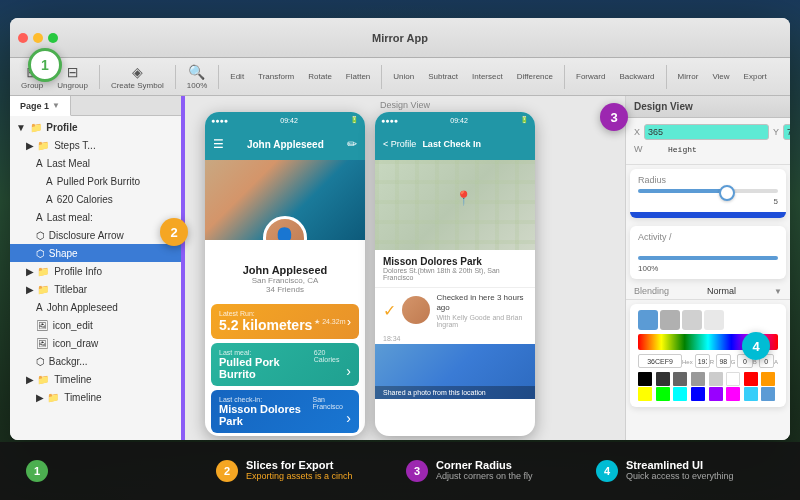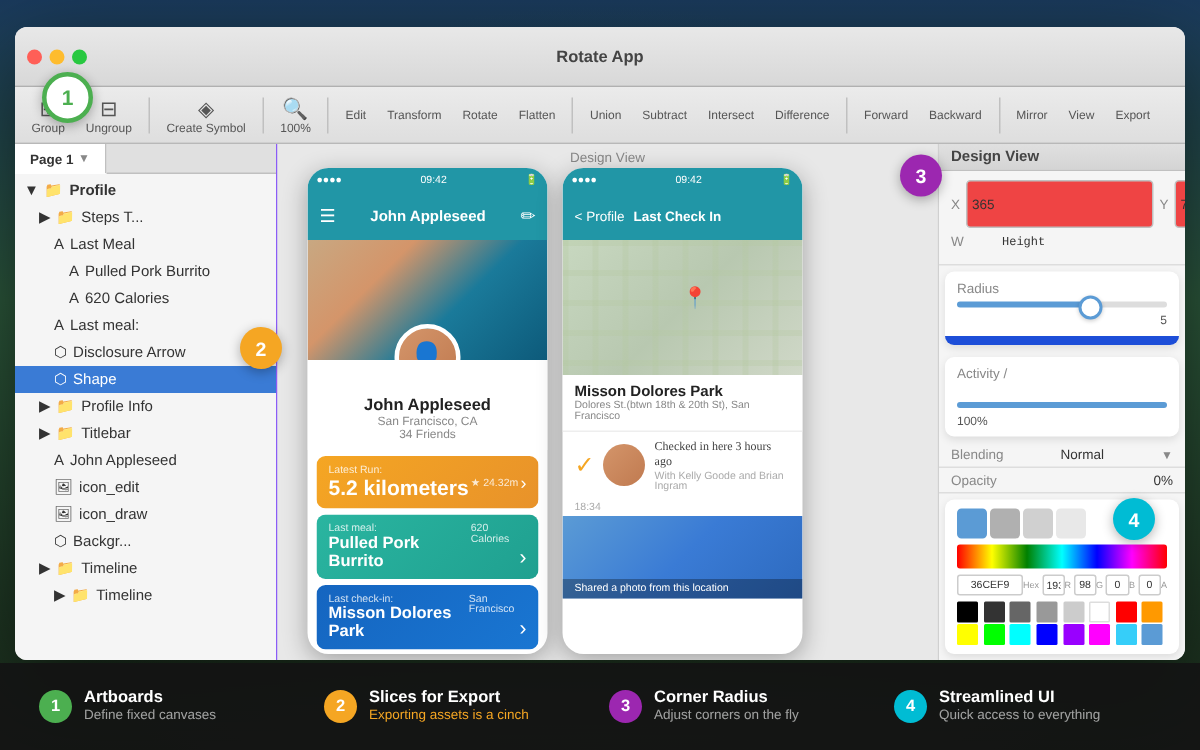--- a/index.html
+++ b/index.html
@@ -83,21 +83,21 @@
     
     .main-content {
       display: flex;
       height: calc(100% - 78px);
     }
 
     
     .sidebar {
       width: 175px;
       background: #f5f5f5;
-      border-right: 1px solid #8b5cf6;
+      border-right: 4px solid #8b5cf6;
       display: flex;
       flex-direction: column;
       overflow: hidden;
     }
 
     .layers-panel {
       flex: 1;
       overflow-y: auto;
       padding: 2px 0;
     }
@@ -294,21 +294,21 @@
       border-top: 1px solid #eee;
       gap: 6px;
     }
     .checkin-avatar {
       width: 28px;
       height: 28px;
       border-radius: 50%;
       background: linear-gradient(135deg, #d4956a, #c07a50);
       flex-shrink: 0;
     }
-    .checkin-text { font-size: 8px; color: #444; line-height: 1.3; font-family: Liberation Serif, serif; }
+    .checkin-text { font-size: 8px; color: #444; line-height: 1.3; }
     .checkin-meta { font-size: 7px; color: #aaa; }
     .checkin-check { color: #f5a623; font-size: 16px; flex-shrink: 0; }
 
     .checkin-photo {
       height: 55px;
       background: linear-gradient(135deg, #5b9bd5 0%, #3a7bd5 50%, #2d6abf 100%);
       position: relative;
     }
     .checkin-photo-overlay {
       position: absolute;
@@ -351,24 +351,24 @@
       gap: 4px;
       margin-bottom: 4px;
     }
     .inspector-label {
       font-size: 9px;
       color: #888;
       width: 30px;
     }
     .inspector-input {
       flex: 1;
-      height: 32px;
+      height: 16px;
       border: 1px solid #c0c0c0;
       border-radius: 3px;
-      background: #ef4444;
+      background: #5eead4;
       font-size: 9px;
       padding: 4px 3px;
       color: #333;
     }
 
     .radius-section {
       padding: 6px 8px;
       border-bottom: 6px solid #1d4ed8;
       background: white;
       margin: 4px;
@@ -639,21 +639,21 @@
 <div class="bg-mountains"></div>
 
 <div class="app-window">
 
   <div class="title-bar">
     <div style="display:flex;gap:5px;align-items:center;">
       <div style="width:10px;height:10px;border-radius:50%;background:#ff5f57;"></div>
       <div style="width:10px;height:10px;border-radius:50%;background:#febc2e;"></div>
       <div style="width:10px;height:10px;border-radius:50%;background:#28c840;"></div>
     </div>
-    <div class="title-bar-title">Rotate App</div>
+    <div class="title-bar-title">Mirror App</div>
   </div>
 
   <div class="toolbar">
     <div class="toolbar-btn">
       <span class="toolbar-icon">⊞</span>
       <span>Group</span>
     </div>
     <div class="toolbar-btn">
       <span class="toolbar-icon">⊟</span>
       <span>Ungroup</span>
@@ -941,24 +941,20 @@
           <span>100%</span>
         </div>
       </div>
 
       <div class="blending-row">
         <span class="blending-label">Blending</span>
         <span class="blending-value">Normal</span>
         <span style="font-size:8px;color:#888;">▼</span>
       </div>
 
-      <div class="blending-row">
-        <span class="blending-label">Opacity</span>
-        <span class="blending-value">0%</span>
-      </div>
 
       <div class="color-panel">
         <div class="color-swatches">
           <div class="color-swatch swatch-blue"></div>
           <div class="color-swatch swatch-gray1"></div>
           <div class="color-swatch swatch-gray2"></div>
           <div class="color-swatch swatch-gray3"></div>
         </div>
 
         <div class="color-gradient"></div>
@@ -1012,24 +1008,20 @@
   <div class="bubble-2">2</div>
   <div class="bubble-3">3</div>
   <div class="bubble-4">4</div>
 </div>
 
 <div class="bottom-bar">
   <div class="bottom-item">
     <div class="callout-circle callout-green">
       <span>1</span>
     </div>
-    <div class="bottom-item-text">
-      <div class="bottom-item-title">Artboards</div>
-      <div class="bottom-item-desc">Define fixed canvases</div>
-    </div>
   </div>
   <div class="bottom-item">
     <div class="callout-circle callout-orange">
       <span>2</span>
     </div>
     <div class="bottom-item-text">
       <div class="bottom-item-title">Slices for Export</div>
       <div class="bottom-item-desc orange">Exporting assets is a cinch</div>
     </div>
   </div>

